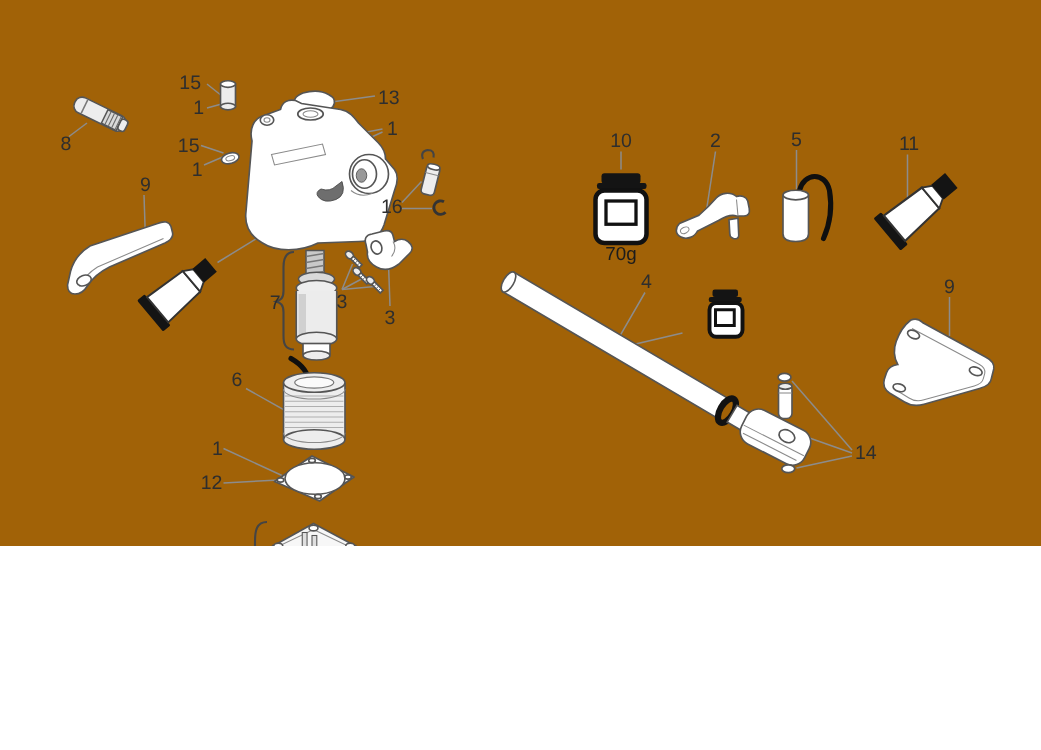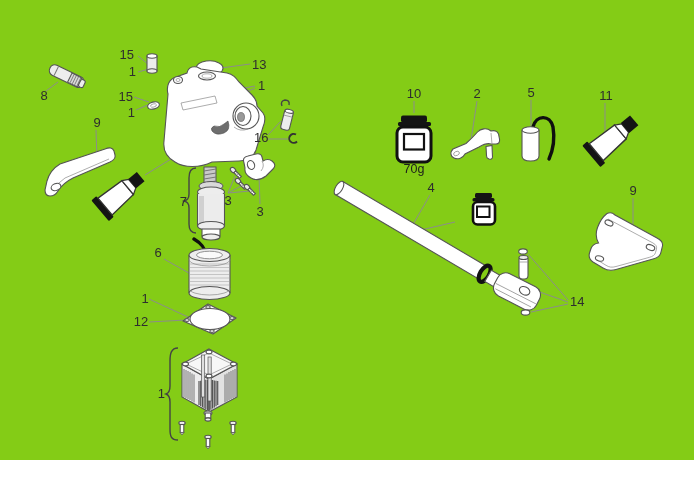--- a/index.html
+++ b/index.html
@@ -1,16 +1,16 @@
 <!DOCTYPE html>
 <html><head>
 <meta charset="utf-8">
 <style>
   html,body{margin:0;padding:0;background:#ffffff;}
-  .stage{position:relative;width:694px;height:460px;background:#84cc16;overflow:hidden;
+  .stage{position:relative;width:694px;height:364px;background:#a16207;overflow:hidden;
          font-family:"Liberation Sans",sans-serif;}
   svg{position:absolute;left:0;top:0;}
   .callout{font-family:"Liberation Sans",sans-serif;font-size:13px;fill:#2e2e2e;}
   .small-label{font-family:"Liberation Sans",sans-serif;font-size:12.5px;fill:#1c1c1c;}
   .ln{stroke:#8c8c8c;stroke-width:1;fill:none;}
   .ol{stroke:#555;stroke-width:1.1;fill:#fff;}
   .olg{stroke:#555;stroke-width:1.1;fill:#ededed;}
   .olm{stroke:#555;stroke-width:1;fill:#d9d9d9;}
   .thin{stroke:#8a8a8a;stroke-width:0.7;fill:none;}
   .hatch{stroke:#777;stroke-width:1;fill:none;}

